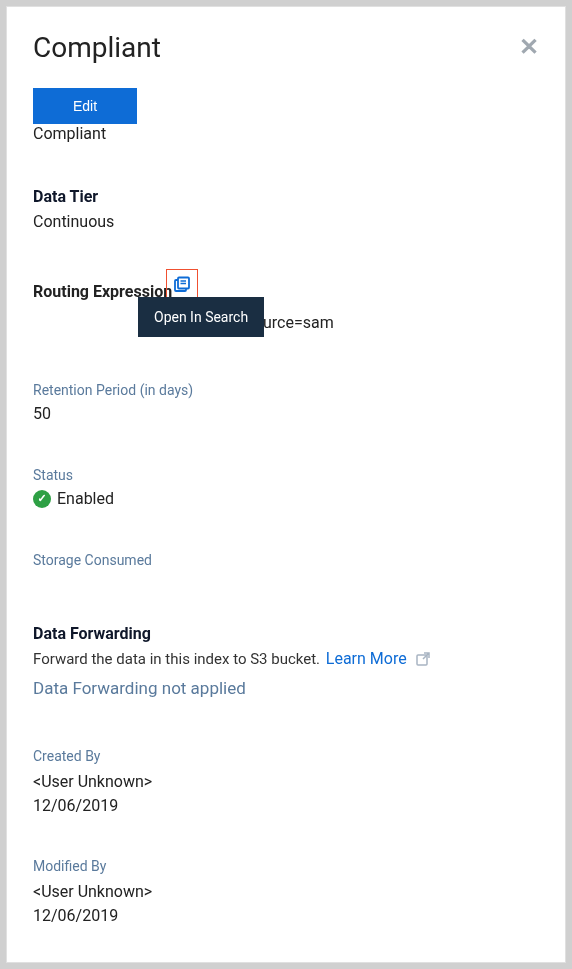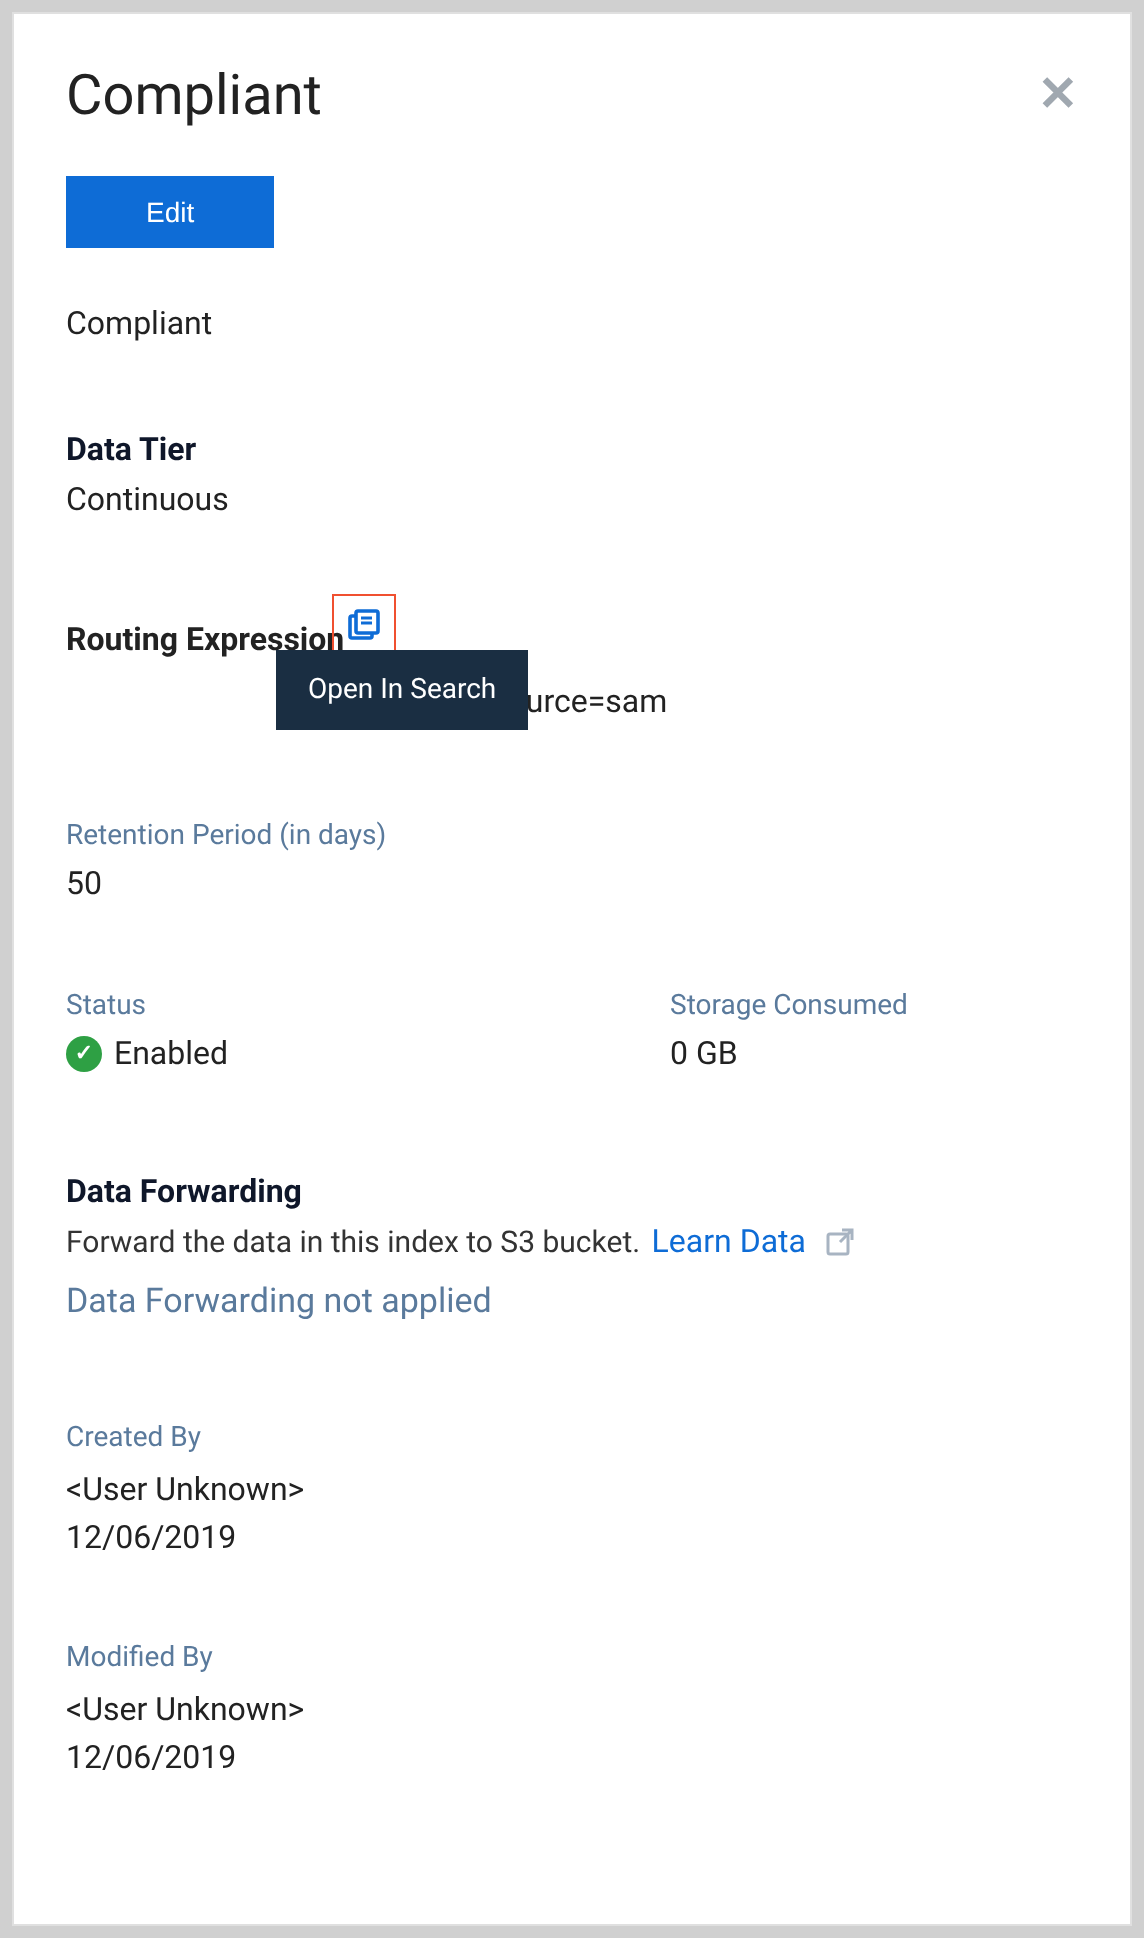--- a/index.html
+++ b/index.html
@@ -36,21 +36,20 @@
       color: #222;
       margin-bottom: 24px;
     }
     .edit-btn {
       background: #0e6cd6;
       color: #fff;
       border: none;
       padding: 10px 40px;
       font-size: 14px;
       cursor: pointer;
-      margin-bottom: 28px;
     }
     .field {
       margin-bottom: 44px;
     }
     .field-small-gap {
       margin-bottom: 50px;
     }
     .label-blue {
       color: #5a7a9c;
       font-size: 14px;
@@ -102,22 +101,23 @@
       white-space: nowrap;
     }
     .routing-value {
       color: #222;
       font-size: 16px;
       margin-top: 6px;
       text-align: center;
     }
     .two-col {
       display: flex;
-      gap: 92px;
+      gap: 44px;
       margin-bottom: 50px;
+      flex-direction: column;
     }
     .col {
       flex: 0 0 auto;
     }
     .col:first-child {
       width: 210px;
     }
     .status-row {
       display: flex;
       align-items: center;
@@ -213,29 +213,28 @@
   <div class="two-col">
     <div class="col">
       <div class="label-blue">Status</div>
       <div class="status-row">
         <span class="check-icon">✓</span>
         <span class="value">Enabled</span>
       </div>
     </div>
     <div class="col">
       <div class="label-blue">Storage Consumed</div>
-      <div class="value">0 GB</div>
     </div>
   </div>
 
   <div class="forwarding-section">
     <div class="label-bold">Data Forwarding</div>
     <div class="forwarding-desc">
       <span>Forward the data in this index to S3 bucket.</span>
-      <a class="learn-more">Learn Data</a>
+      <a class="learn-more">Learn More</a>
       <span class="ext-icon">
         <svg width="14" height="14" viewBox="0 0 14 14" style="vertical-align:-1px">
           <rect x="1" y="3" width="10" height="10" rx="1" fill="none" stroke="#a8b4c2" stroke-width="1.5"></rect>
           <path d="M8 1 L13 1 L13 6 M13 1 L7 7" fill="none" stroke="#a8b4c2" stroke-width="1.5"></path>
         </svg>
       </span>
     </div>
     <div class="forwarding-status">Data Forwarding not applied</div>
   </div>
 

